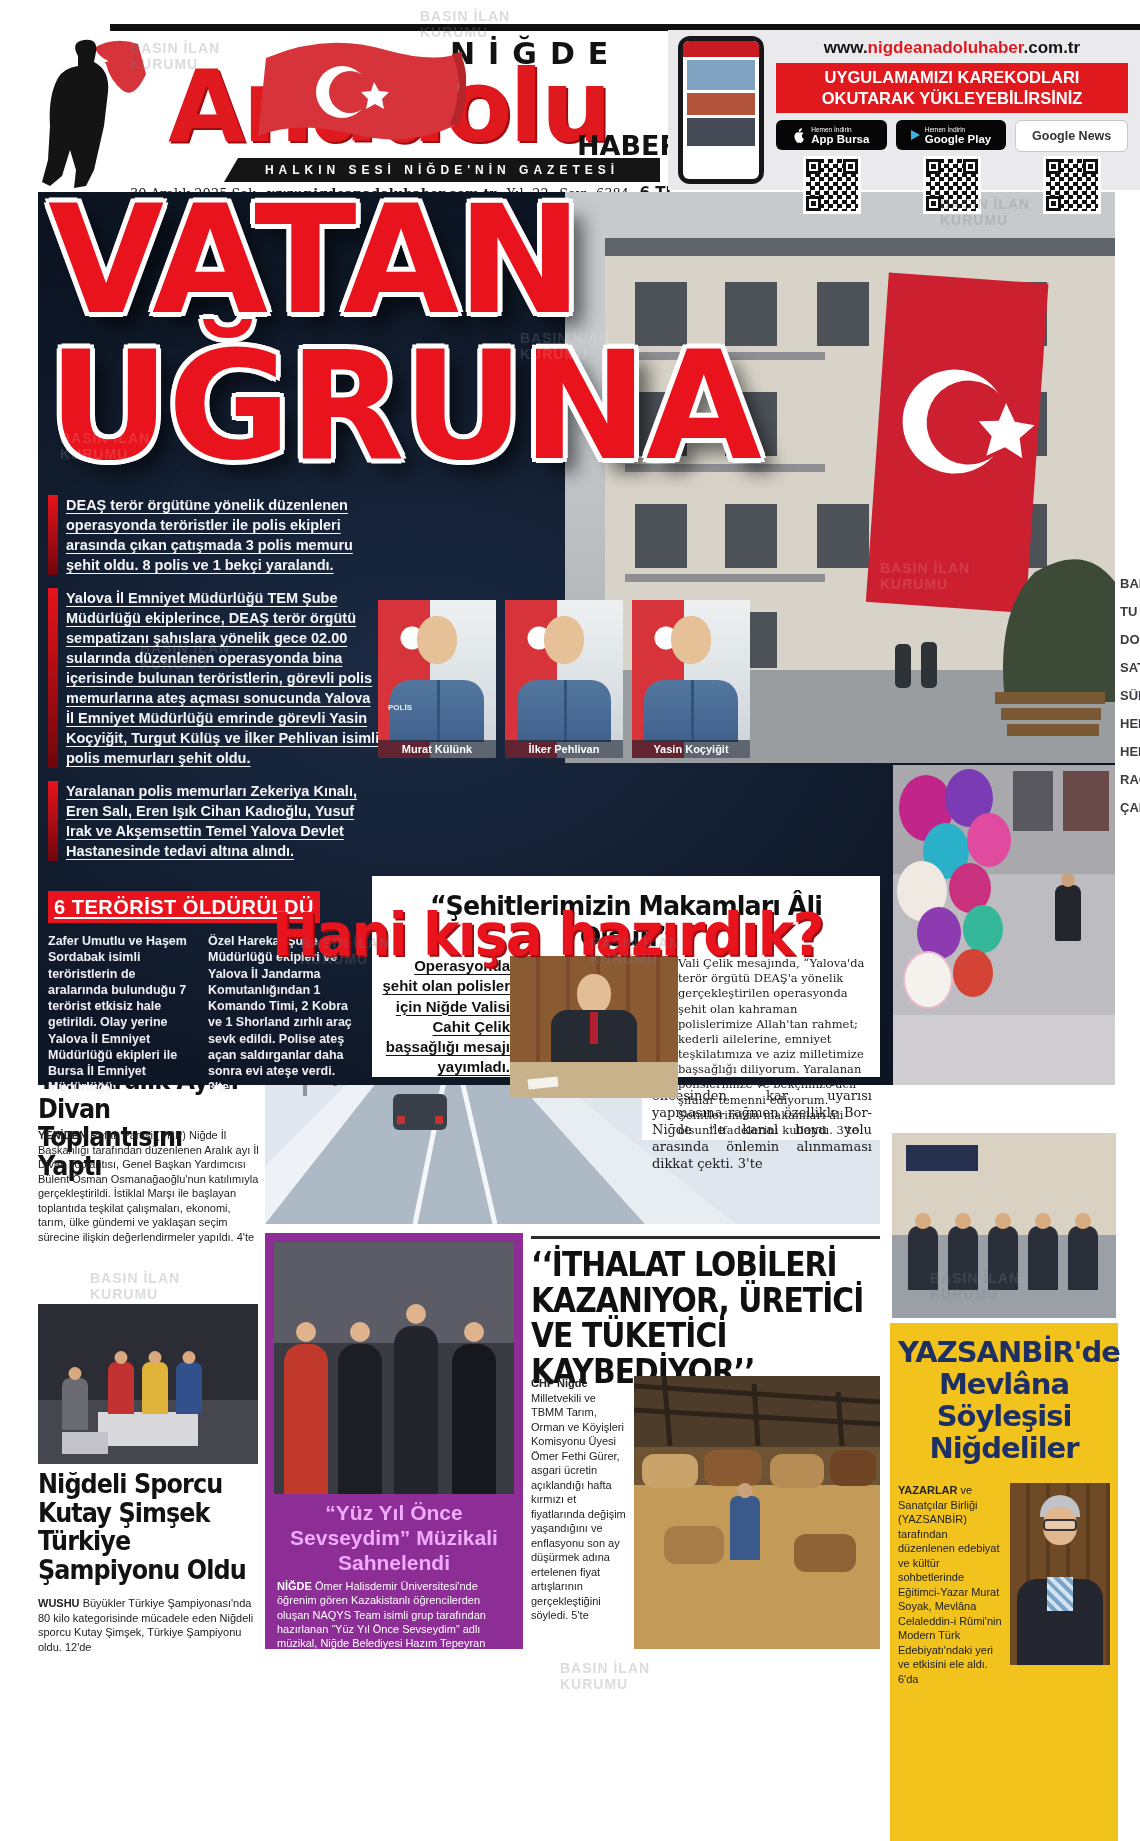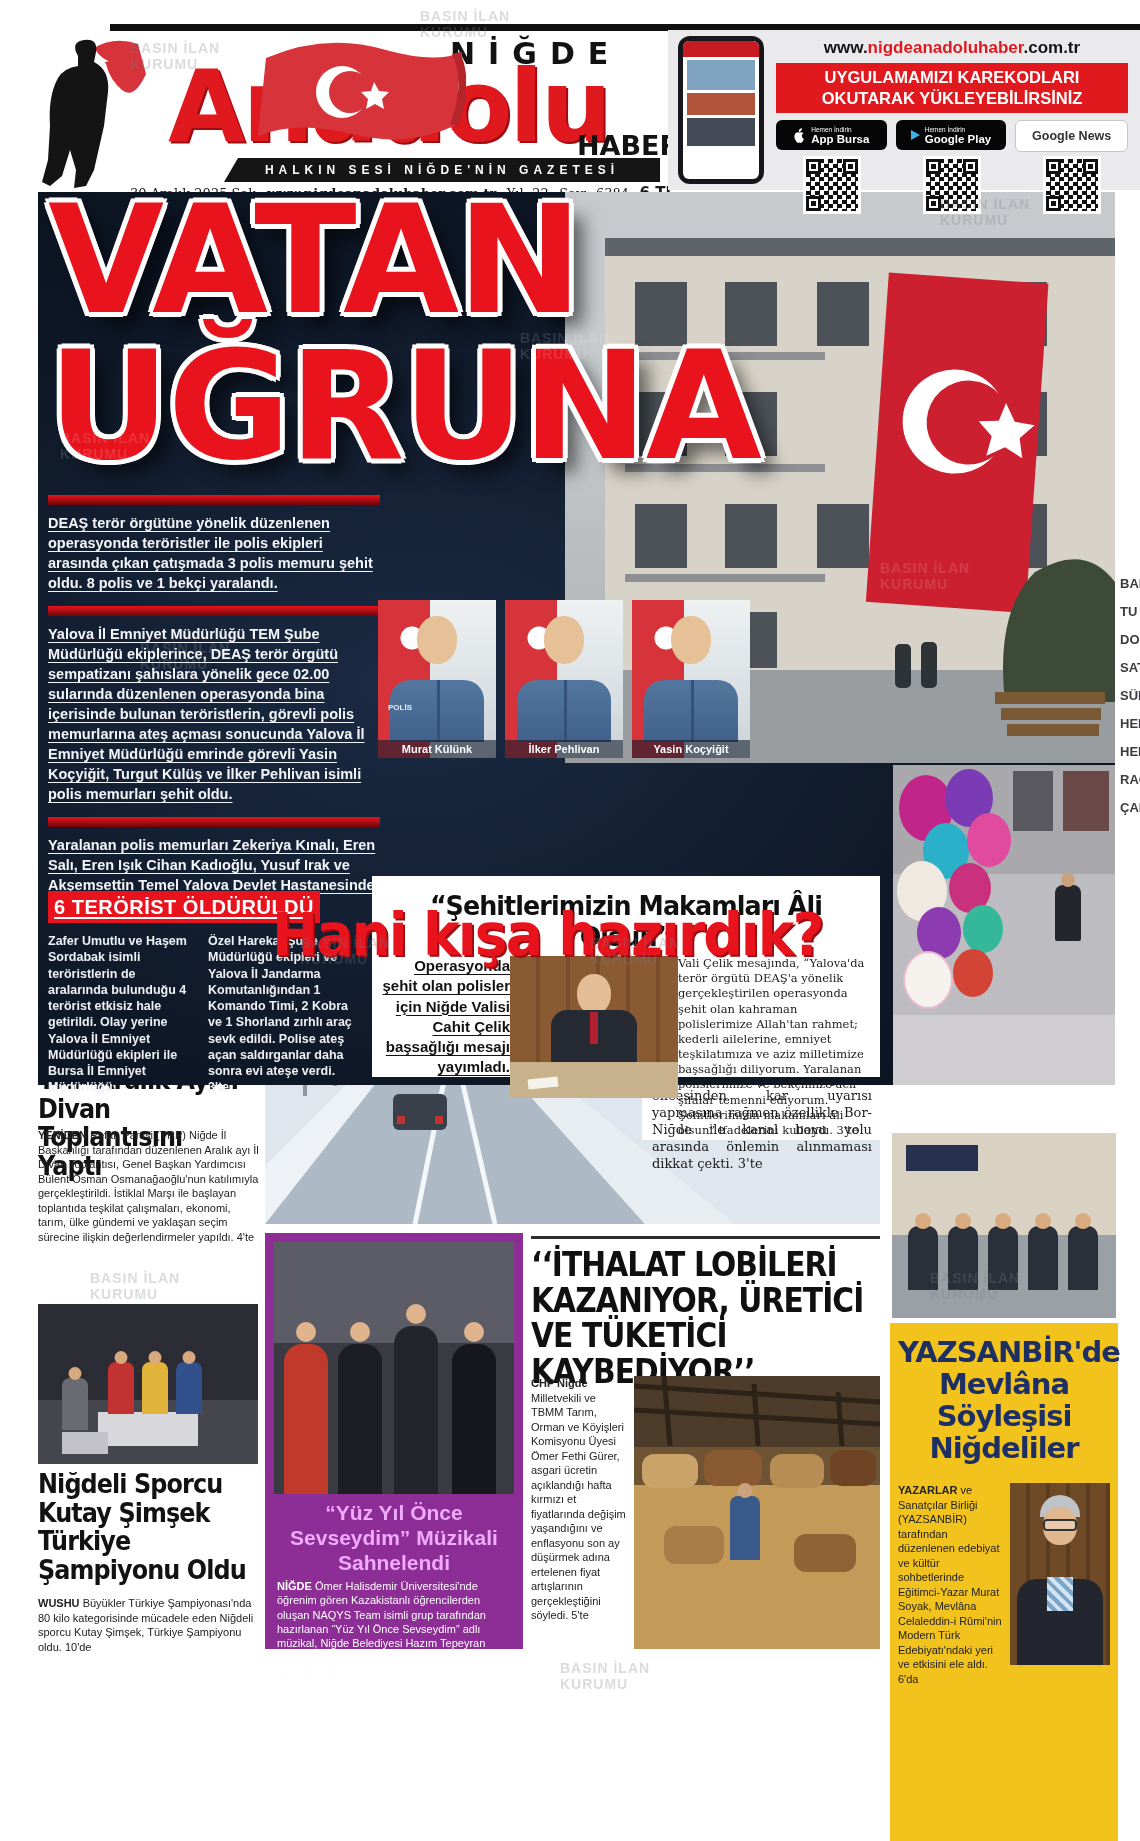--- a/index.html
+++ b/index.html
@@ -52,21 +52,21 @@
   
   .dark{position:absolute;left:38px;top:192px;width:1077px;height:893px;
         background:radial-gradient(ellipse at 35% 55%, #1b2b44 0%, #0e1726 60%, #0a111d 100%);z-index:1;}
   .bigphoto{position:absolute;right:0;top:0;width:550px;height:571px;overflow:hidden;
             background:linear-gradient(#cdd1d4 0%,#c2c6c9 45%,#a9adb0 100%);}
   .headline{position:absolute;left:10px;z-index:4;font:800 150px "DejaVu Sans",sans-serif;line-height:.96;color:#e8131c;
             letter-spacing:-2px;white-space:nowrap;
             text-shadow:5px 0 0 #fff,-5px 0 0 #fff,0 5px 0 #fff,0 -5px 0 #fff,4px 4px 0 #fff,-4px -4px 0 #fff,4px -4px 0 #fff,-4px 4px 0 #fff,14px 14px 18px rgba(0,0,0,.55);}
   .hl1{top:-4px;} .hl2{top:142px;}
   .bullets{position:absolute;left:10px;top:303px;width:332px;z-index:4;display:flex;flex-direction:column;gap:13px;}
-  .bullet{display:flex;gap:8px;flex-direction:column;}
+  .bullet{display:flex;gap:8px;}
   .bullet .bar{flex:0 0 10px;background:linear-gradient(#e8131c,#6e060b);}
   .bullet p{margin:0;font:700 14.5px "Liberation Sans",sans-serif;line-height:1.38;color:#f4f6f9;
             text-decoration:underline;text-underline-offset:3px;}
   .ostrip{position:absolute;left:340px;top:408px;display:flex;gap:9px;z-index:4;}
   .ocard{width:118px;height:158px;position:relative;overflow:hidden;background:linear-gradient(#eef1f2,#cbd3d8);}
   .oflag{position:absolute;left:0;top:0;width:52px;height:100%;
          background:radial-gradient(circle at 34px 38px,#fff 0 11px,transparent 12px),
                     radial-gradient(circle at 40px 38px,#d6333b 0 9px,transparent 10px),#d6333b;}
   .ohead{position:absolute;top:16px;left:50%;transform:translateX(-50%);width:40px;height:48px;border-radius:48%;background:#e6c096;}
   .obody{position:absolute;bottom:16px;left:50%;transform:translateX(-50%);width:94px;height:62px;border-radius:20px 20px 0 0;
@@ -388,21 +388,21 @@
           <div class="obody">
             <i></i>
           </div>
         <div class="olabel">Yasin Koçyiğit</div>
       </div>
     </div>
 
     <div class="redbanner">6 TERÖRİST ÖLDÜRÜLDÜ</div>
 
     <div class="cols">
-      <p>Zafer Umutlu ve Haşem Sordabak isimli teröristlerin de aralarında bulunduğu 4 terörist etkisiz hale getirildi. Olay yerine Yalova İl Emniyet Müdürlüğü ekipleri ile Bursa İl Emniyet Müdürlüğü</p>
+      <p>Zafer Umutlu ve Haşem Sordabak isimli teröristlerin de aralarında bulunduğu 7 terörist etkisiz hale getirildi. Olay yerine Yalova İl Emniyet Müdürlüğü ekipleri ile Bursa İl Emniyet Müdürlüğü</p>
       <p>Özel Harekat Şube Müdürlüğü ekipleri ve Yalova İl Jandarma Komutanlığından 1 Komando Timi, 2 Kobra ve 1 Shorland zırhlı araç sevk edildi. Polise ateş açan saldırganlar daha sonra evi ateşe verdi. 3'te</p>
     </div>
 
     <div class="gov">
       <h2>“Şehitlerimizin Makamları Âli Olsun”</h2>
       <div class="govrow">
         <div class="govdeck">Operasyonda şehit olan polisler için Niğde Valisi Cahit Çelik başsağlığı mesajı yayımladı.</div>
         <div class="valiphoto">
           <div class="vhead"></div>
             <div class="vsuit"></div>
@@ -468,21 +468,21 @@
         <i></i>
       </div>
     <div class="ath" style="left:138px;background:#31508c;">
         <i></i>
       </div>
     <div class="ath" style="left:24px;background:#6a6a72;bottom:34px;">
         <i></i>
       </div>
   </div>
   <div class="sporthead sechead">Niğdeli Sporcu Kutay Şimşek Türkiye Şampiyonu Oldu</div>
-  <p class="sportbody body-sans abs" style="margin:0;"><span class="leadword">WUSHU</span> <span>Büyükler Türkiye Şampiyonası'nda 80 kilo kategorisinde mücadele eden Niğdeli sporcu Kutay Şimşek, Türkiye Şampiyonu oldu. 10'de</span></p>
+  <p class="sportbody body-sans abs" style="margin:0;"><span class="leadword">WUSHU</span> <span>Büyükler Türkiye Şampiyonası'nda 80 kilo kategorisinde mücadele eden Niğdeli sporcu Kutay Şimşek, Türkiye Şampiyonu oldu. 12'de</span></p>
 
   <div class="hani">Hani kışa hazırdık?</div>
 
   <div class="snow">
     <svg width="615" height="258" viewBox="0 0 615 258">
       <rect width="615" height="258" fill="#dfe6ed"></rect>
       <path d="M0 258 L140 80 L220 80 L380 258 Z" fill="#adb9c5"></path>
       <path d="M0 258 L140 80 L120 80 L0 200 Z" fill="#eef2f6"></path>
       <path d="M380 258 L220 80 L250 80 L470 258 Z" fill="#e8edf2"></path>
       <g stroke="#f4f7fa" stroke-width="5">

